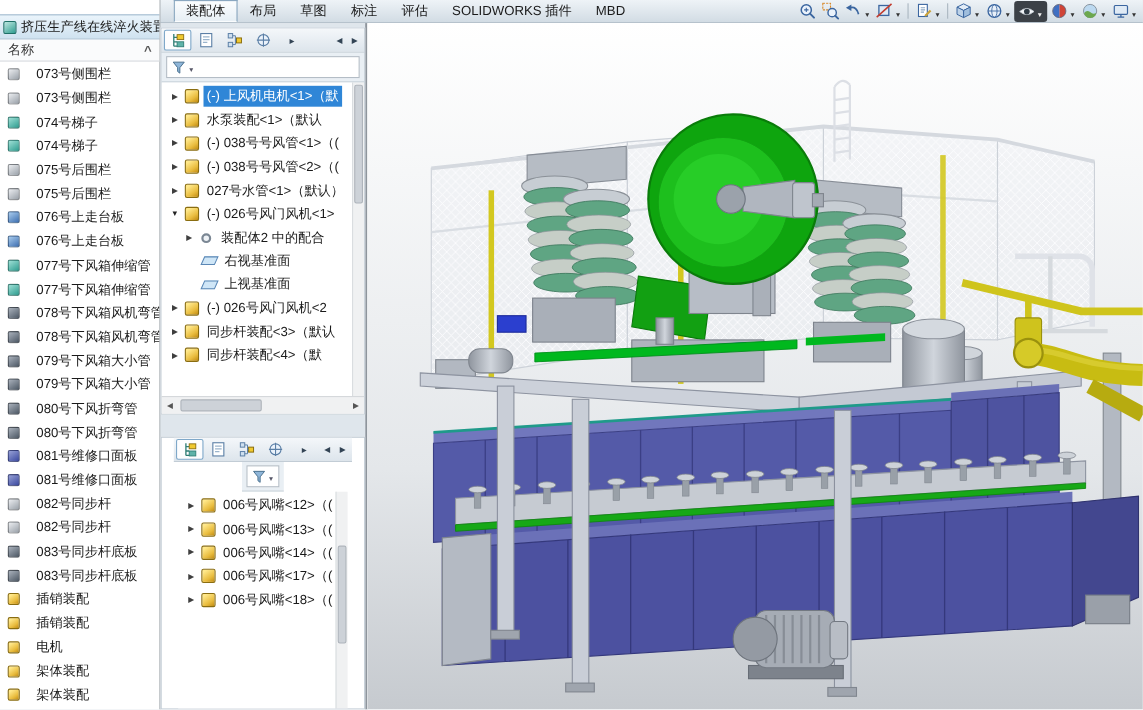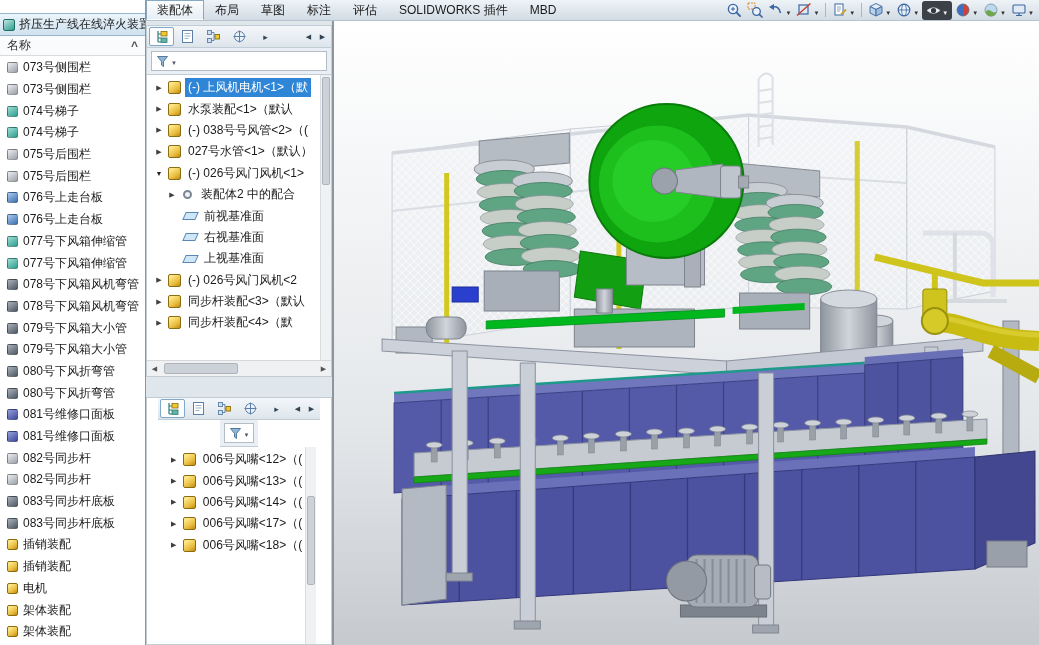--- a/index.html
+++ b/index.html
@@ -13,33 +13,33 @@
 
   
   .left-panel { flex:0 0 146px; width:146px; background:#fff; border-right:1px solid #8e959c; display:flex; flex-direction:column; overflow:hidden; }
   .lp-white { height:13px; background:#fff; }
   .lp-title { height:23px; background:linear-gradient(#eaf4fb,#cfe2f0); border-top:1px solid #9ab6cc; border-bottom:1px solid #9ab6cc; display:flex; align-items:center; gap:4px; padding:0 3px; white-space:nowrap; overflow:hidden; }
   .asm-doc-icon { width:12px; height:12px; flex:0 0 12px; background:linear-gradient(145deg,#bfe8e2,#2f9d90); border:1px solid #1d6f66; border-radius:2px; }
   .lp-header { height:20px; display:flex; align-items:center; justify-content:space-between; padding:0 7px; background:#fafbfc; border-bottom:1px solid #d7dbdf; color:#333; }
   .collapse { color:#555; font-weight:bold; cursor:default; }
   .collapse::before { content:"^"; }
   .lp-list { flex:1; margin:0; padding:1px 0 0 0; list-style:none; overflow:hidden; }
-  .lp-item { height:21.7px; display:flex; align-items:center; gap:5px; padding:0 2px 0 7px; white-space:nowrap; overflow:hidden; }
+  .lp-item { height:21.7px; display:flex; align-items:center; gap:15px; padding:0 2px 0 7px; white-space:nowrap; overflow:hidden; }
   .pi { width:11px; height:11px; flex:0 0 11px; border:1px solid rgba(0,0,0,.3); border-radius:2px; background:#ccc; }
   .ic-part-gray { background:linear-gradient(145deg,#eceef1,#9aa1a9); }
   .ic-part-blue { background:linear-gradient(145deg,#aacdee,#3e6fb1); }
   .ic-part-teal { background:linear-gradient(145deg,#9fe0d6,#2f9d90); }
   .ic-part-dark { background:linear-gradient(145deg,#aab2bc,#4e5966); }
   .ic-part-navy { background:linear-gradient(145deg,#97a1d6,#3b49a0); }
   .ic-assembly { background:linear-gradient(145deg,#ffe88a 15%,#e9bc3e 65%,#c08a12); border:1px solid #8a6d10; border-radius:2px; }
 
   
   .main-col { flex:1; display:flex; flex-direction:column; min-width:0; }
   .top-bar { height:21px; flex:0 0 21px; display:flex; align-items:stretch; background:linear-gradient(#eef3f7,#d2dce4); border-bottom:1px solid #b6c2cc; }
-  .tabs { display:flex; }
+  .tabs { display:flex;margin-left:12px; }
   .tab { border:1px solid transparent; background:none; font:inherit; padding:0 10px; display:flex; align-items:center; color:#1a1a1a; cursor:default; }
   .tab.active { background:linear-gradient(#fbfdfe,#e7eff5); border-color:#8aa7c0; border-bottom-color:transparent; }
   .heads-up { margin-left:auto; display:flex; align-items:center; gap:1px; padding-right:3px; }
   .hu-btn { height:19px; border:none; background:none; display:flex; align-items:center; padding:0 2px; gap:1px; }
   .hu-btn.dark { background:#3c4147; border-radius:3px; padding:0 4px; }
   .hu-caret::after { content:"▼"; font-size:6px; color:#333; }
   .hu-btn.dark .hu-caret::after { color:#eee; }
   .hu-sep { width:1px; height:14px; background:#aab6c0; margin:0 3px; }
 
   .content-row { flex:1; display:flex; min-height:0; }
@@ -383,41 +383,41 @@
                   <span class="lbl">(-) 上风机电机&lt;1&gt;（默</span>
                 </li>
                 <li class="tree-item" data-arrow="right">
                   <span class="arrow"></span>
                   <span class="ti ic-assembly"></span>
                   <span class="lbl">水泵装配&lt;1&gt;（默认</span>
                 </li>
                 <li class="tree-item" data-arrow="right">
                   <span class="arrow"></span>
                   <span class="ti ic-assembly"></span>
+                  <span class="lbl">(-) 038号号风管&lt;1&gt;（(</span>
+                </li>
+                <li class="tree-item" data-arrow="right">
+                  <span class="arrow"></span>
+                  <span class="ti ic-assembly"></span>
                   <span class="lbl">(-) 038号号风管&lt;2&gt;（(</span>
                 </li>
                 <li class="tree-item" data-arrow="right">
                   <span class="arrow"></span>
                   <span class="ti ic-assembly"></span>
                   <span class="lbl">027号水管&lt;1&gt;（默认）</span>
                 </li>
                 <li class="tree-item" data-arrow="down">
                   <span class="arrow"></span>
                   <span class="ti ic-assembly"></span>
                   <span class="lbl">(-) 026号风门风机&lt;1&gt;</span>
                 </li>
                 <li class="tree-item" data-arrow="right" style="padding-left: 20px;">
                   <span class="arrow"></span>
                   <span class="ti ic-mates"></span>
                   <span class="lbl">装配体2 中的配合</span>
-                </li>
-                <li class="tree-item" data-arrow="none" style="padding-left: 23px;">
-                  <span class="arrow"></span>
-                  <span class="ti ic-plane"></span>
-                  <span class="lbl">前视基准面</span>
                 </li>
                 <li class="tree-item" data-arrow="none" style="padding-left: 23px;">
                   <span class="arrow"></span>
                   <span class="ti ic-plane"></span>
                   <span class="lbl">右视基准面</span>
                 </li>
                 <li class="tree-item" data-arrow="none" style="padding-left: 23px;">
                   <span class="arrow"></span>
                   <span class="ti ic-plane"></span>
                   <span class="lbl">上视基准面</span>

